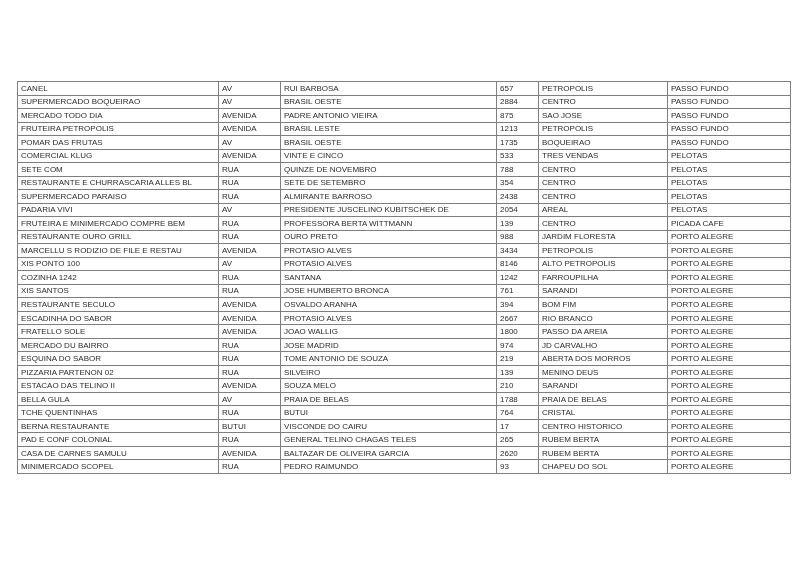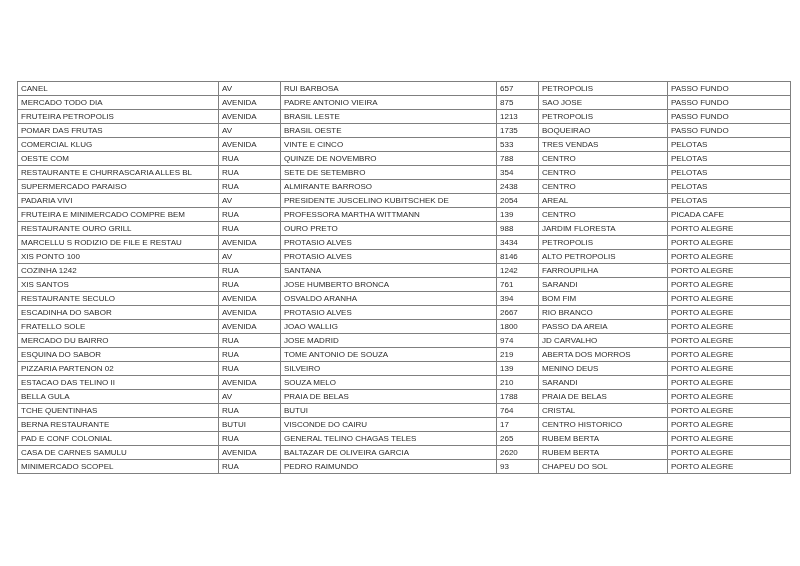--- a/index.html
+++ b/index.html
@@ -60,20 +60,28 @@
     <tbody>
         <tr>
           <td>CANEL</td>
           <td>AV</td>
           <td>RUI BARBOSA</td>
           <td>657</td>
           <td>PETROPOLIS</td>
           <td>PASSO FUNDO</td>
         </tr>
         <tr>
+          <td>SUPERMERCADO BOQUEIRAO</td>
+          <td>AV</td>
+          <td>BRASIL OESTE</td>
+          <td>2884</td>
+          <td>CENTRO</td>
+          <td>PASSO FUNDO</td>
+        </tr>
+        <tr>
           <td>MERCADO TODO DIA</td>
           <td>AVENIDA</td>
           <td>PADRE ANTONIO VIEIRA</td>
           <td>875</td>
           <td>SAO JOSE</td>
           <td>PASSO FUNDO</td>
         </tr>
         <tr>
           <td>FRUTEIRA PETROPOLIS</td>
           <td>AVENIDA</td>
@@ -92,21 +100,21 @@
         </tr>
         <tr>
           <td>COMERCIAL KLUG</td>
           <td>AVENIDA</td>
           <td>VINTE E CINCO</td>
           <td>533</td>
           <td>TRES VENDAS</td>
           <td>PELOTAS</td>
         </tr>
         <tr>
-          <td>OESTE COM</td>
+          <td>SETE COM</td>
           <td>RUA</td>
           <td>QUINZE DE NOVEMBRO</td>
           <td>788</td>
           <td>CENTRO</td>
           <td>PELOTAS</td>
         </tr>
         <tr>
           <td>RESTAURANTE E CHURRASCARIA ALLES BL</td>
           <td>RUA</td>
           <td>SETE DE SETEMBRO</td>
@@ -126,21 +134,21 @@
           <td>PADARIA VIVI</td>
           <td>AV</td>
           <td>PRESIDENTE JUSCELINO KUBITSCHEK DE</td>
           <td>2054</td>
           <td>AREAL</td>
           <td>PELOTAS</td>
         </tr>
         <tr>
           <td>FRUTEIRA E MINIMERCADO COMPRE BEM</td>
           <td>RUA</td>
-          <td>PROFESSORA MARTHA WITTMANN</td>
+          <td>PROFESSORA BERTA WITTMANN</td>
           <td>139</td>
           <td>CENTRO</td>
           <td>PICADA CAFE</td>
         </tr>
         <tr>
           <td>RESTAURANTE OURO GRILL</td>
           <td>RUA</td>
           <td>OURO PRETO</td>
           <td>988</td>
           <td>JARDIM FLORESTA</td>

